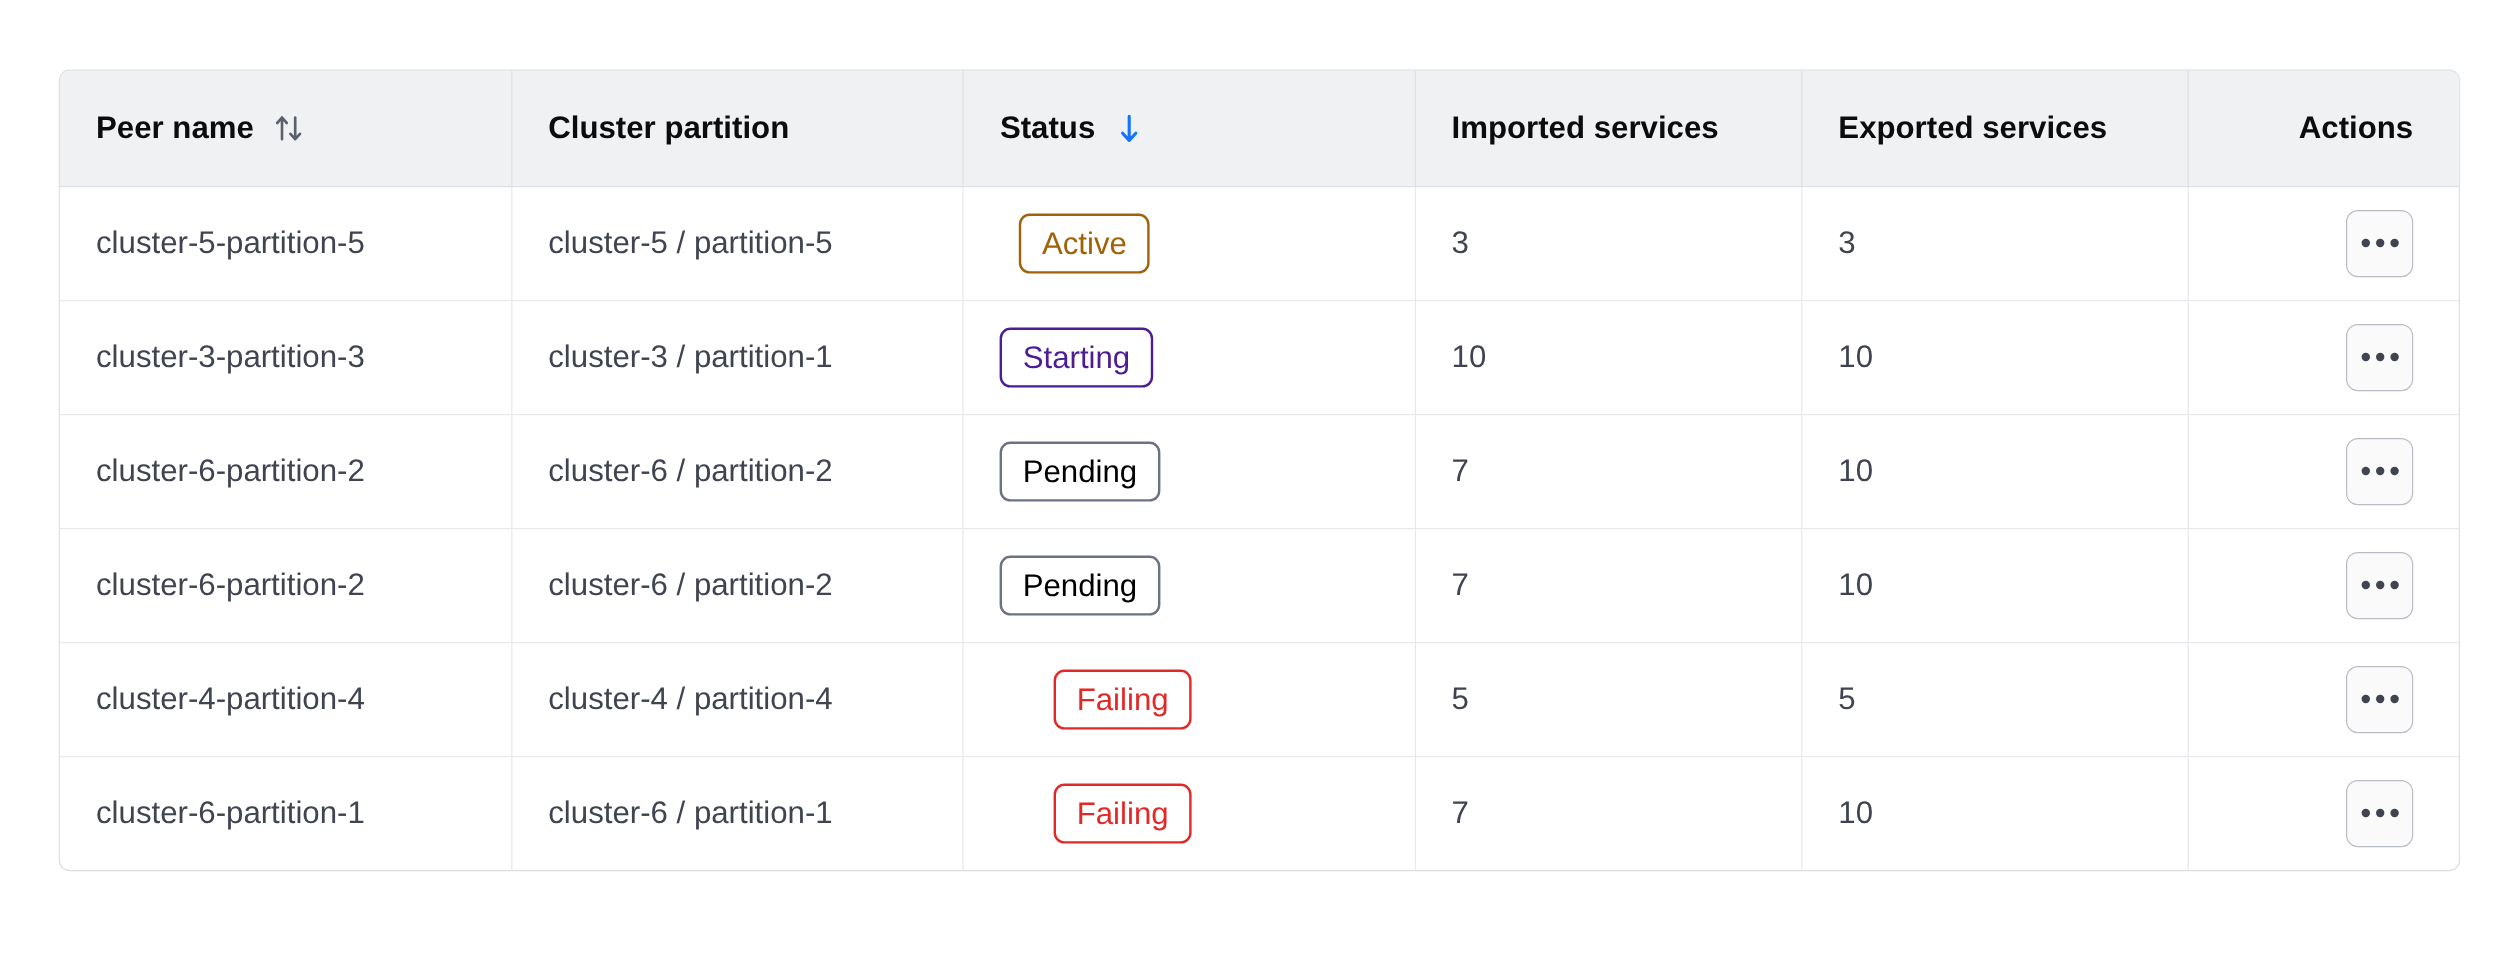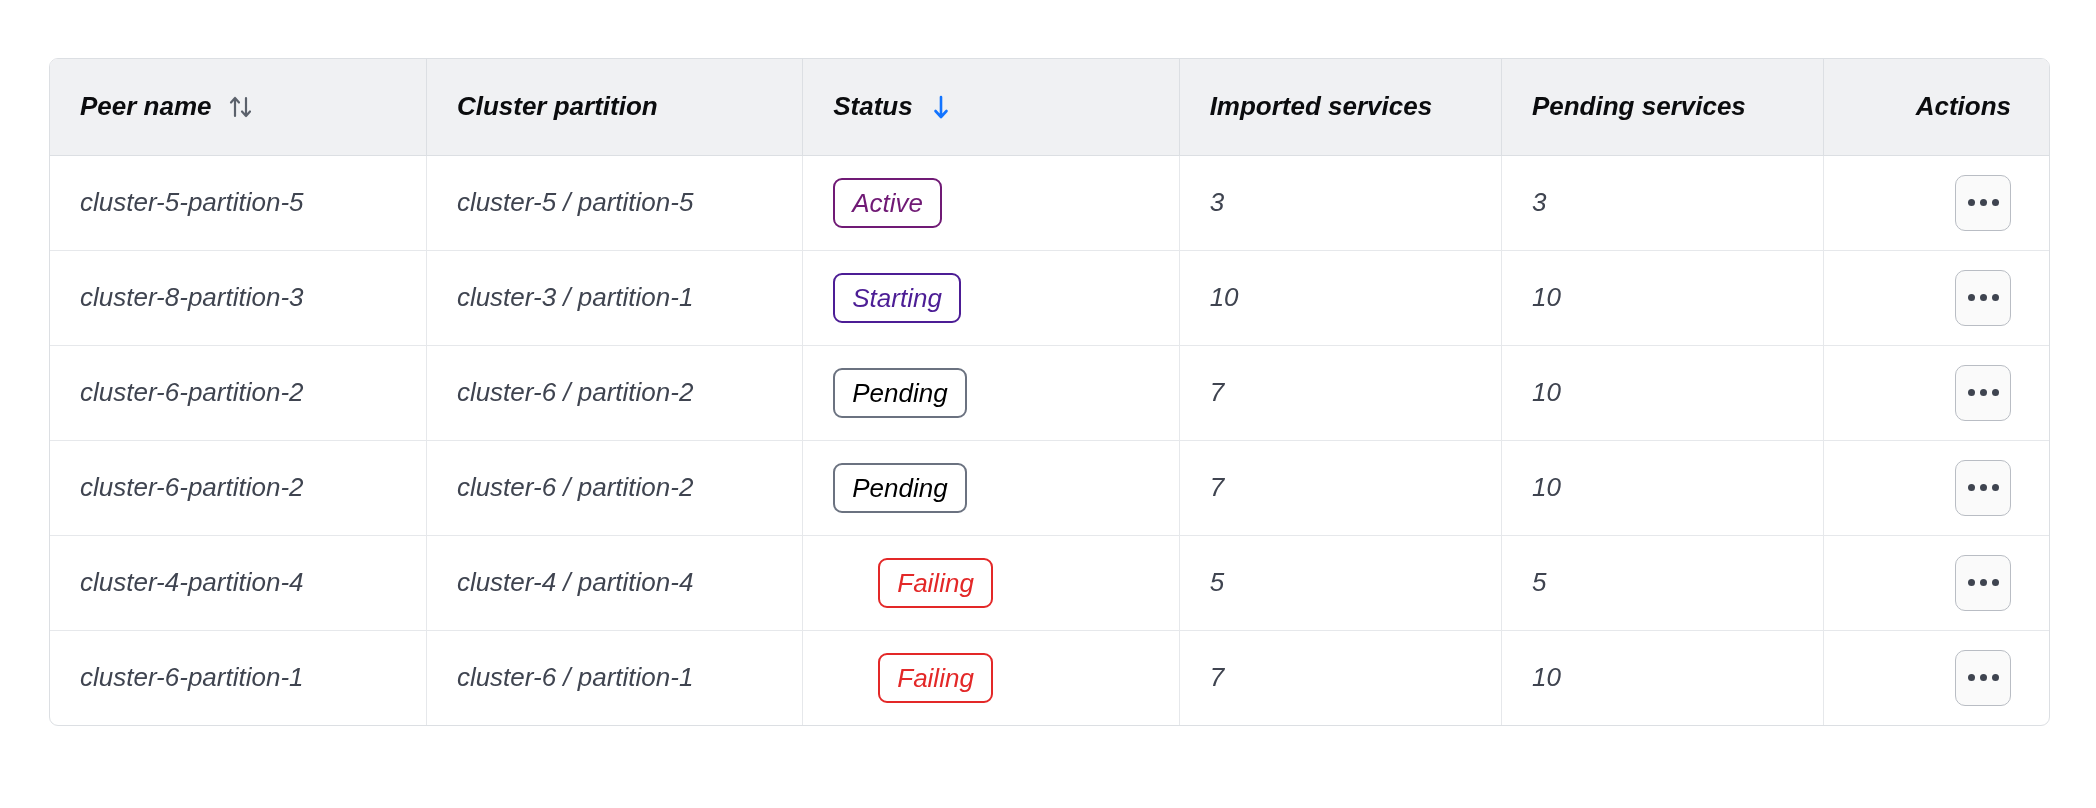--- a/index.html
+++ b/index.html
@@ -28,21 +28,20 @@
     border: 1px solid #dcdfe3;
     border-radius: 9px;
     overflow: hidden;
     background: #ffffff;
   }
 
   table.peer-table {
     width: 100%;
     border-collapse: collapse;
     table-layout: fixed;
-    font-style: italic;
   }
 
   
   thead tr {
     background: #f0f1f3;
   }
   thead th {
     background: #f0f1f3;
     height: 96px;
     padding: 0 30px;
@@ -118,21 +117,21 @@
     height: 50px;
     padding: 0 17px;
     border: 2px solid currentColor;
     border-radius: 9px;
     font-size: 26px;
     font-weight: 400;
     line-height: 1;
     box-sizing: border-box;
     background: transparent;
   }
-  .badge-active   { color: #701a75; }
+  .badge-active   { color: #a16207; margin-left: 16px; }
   .badge-starting { color: #4c1d95; }
   .badge-pending  { color: #000000; border-color: #6b7280; }
   .badge-failing  { color: #e32828; margin-left: 45px; }
 
   
   .kebab-btn {
     display: inline-flex;
     align-items: center;
     justify-content: center;
     width: 56px;
@@ -199,21 +198,21 @@
               </span>
             </span>
           </th>
           <th>
             <span class="th-inner">
               <span>Imported services</span>
             </span>
           </th>
           <th>
             <span class="th-inner">
-              <span>Pending services</span>
+              <span>Exported services</span>
             </span>
           </th>
           <th>
             <span class="th-inner right">
               <span>Actions</span>
             </span>
           </th>
         </tr>
       </thead>
       <tbody>
@@ -225,21 +224,21 @@
             <td><span>3</span></td>
             <td><button class="kebab-btn" type="button">
                 <span class="kebab-dots">
                   <i></i>
                   <i></i>
                   <i></i>
                 </span>
               </button></td>
           </tr>
           <tr>
-            <td><span>cluster-8-partition-3</span></td>
+            <td><span>cluster-3-partition-3</span></td>
             <td><span>cluster-3 / partition-1</span></td>
             <td><span class="badge badge-starting">Starting</span></td>
             <td><span>10</span></td>
             <td><span>10</span></td>
             <td><button class="kebab-btn" type="button">
                 <span class="kebab-dots">
                   <i></i>
                   <i></i>
                   <i></i>
                 </span>

